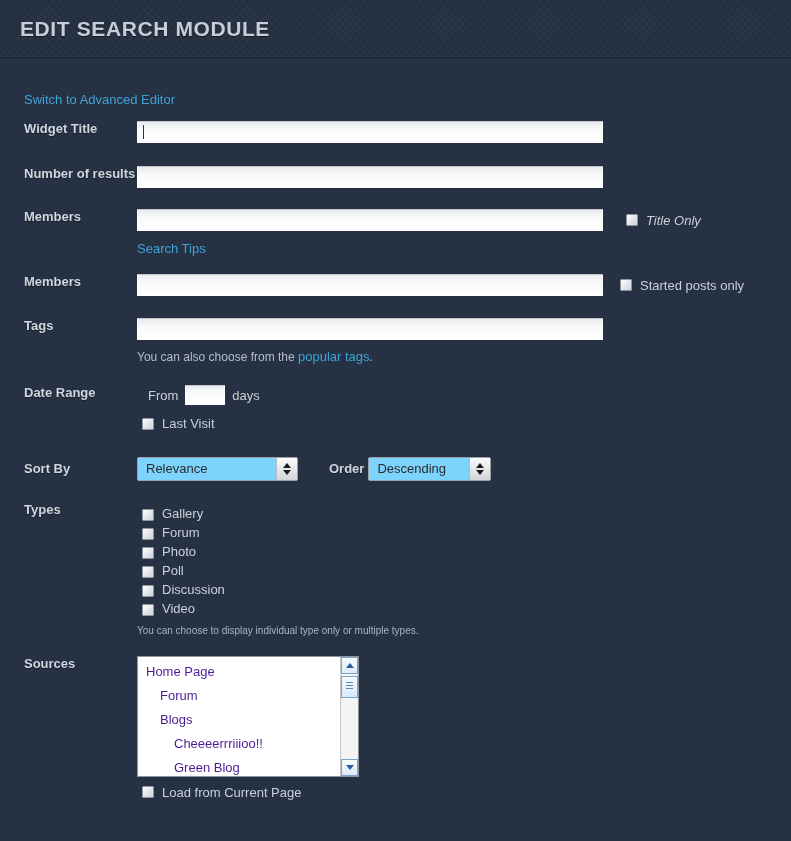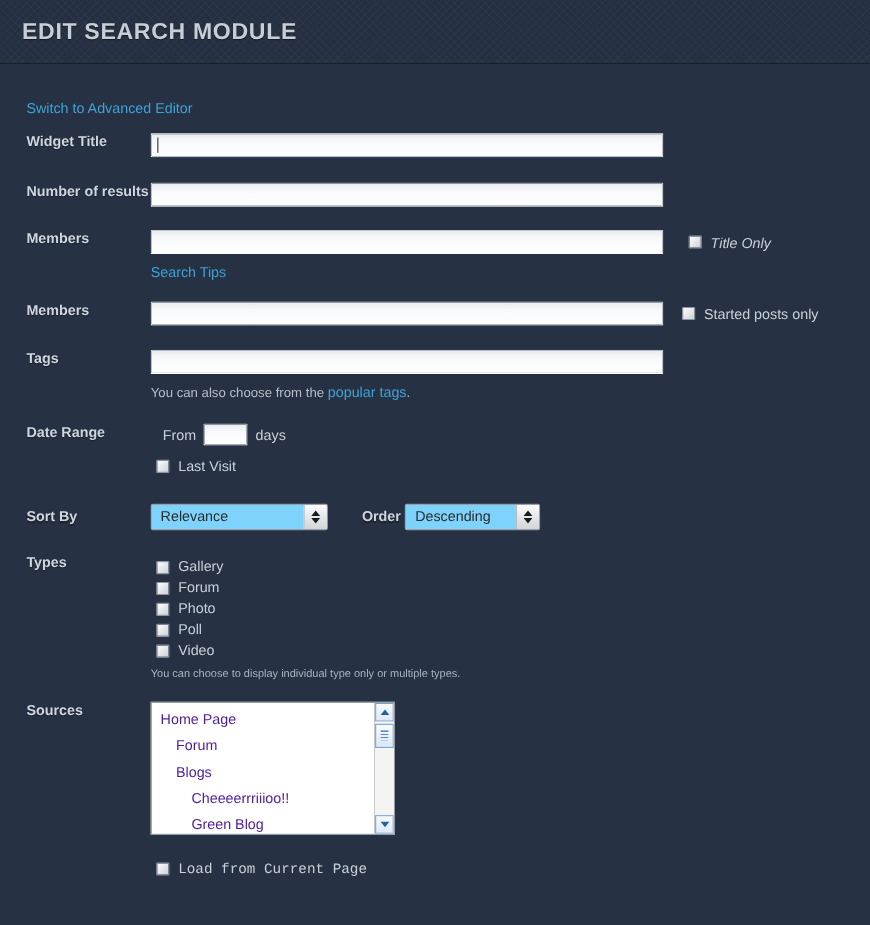--- a/index.html
+++ b/index.html
@@ -369,20 +369,24 @@
           <span class="checkbox"></span>
           <span class="cb-label">Forum</span>
         </div>
         <div class="type-item">
           <span class="checkbox"></span>
           <span class="cb-label">Photo</span>
         </div>
         <div class="type-item">
           <span class="checkbox"></span>
           <span class="cb-label">Poll</span>
+        </div>
+        <div class="type-item">
+          <span class="checkbox"></span>
+          <span class="cb-label">Discussion</span>
         </div>
         <div class="type-item">
           <span class="checkbox"></span>
           <span class="cb-label">Video</span>
         </div>
       </div>
       <div class="hint-small" style="margin-top:9px;">You can choose to display individual type only or multiple types.</div>
     </div>
   </div>
 
@@ -404,20 +408,20 @@
           <div class="sb-track">
             <div class="sb-thumb">
               <span class="sb-grip"></span>
             </div>
           </div>
           <div class="sb-btn">
             <span class="sb-arrow-down"></span>
           </div>
         </div>
       </div>
-      <div class="cb-wrap" style="margin-top:24px; margin-left:5px;font-family:Liberation Mono, monospace;">
+      <div class="cb-wrap" style="margin-top:8px; margin-left:5px;">
         <span class="checkbox"></span>
         <span class="cb-label">Load from Current Page</span>
       </div>
     </div>
   </div>
 
 </div>
 
 </body></html>

